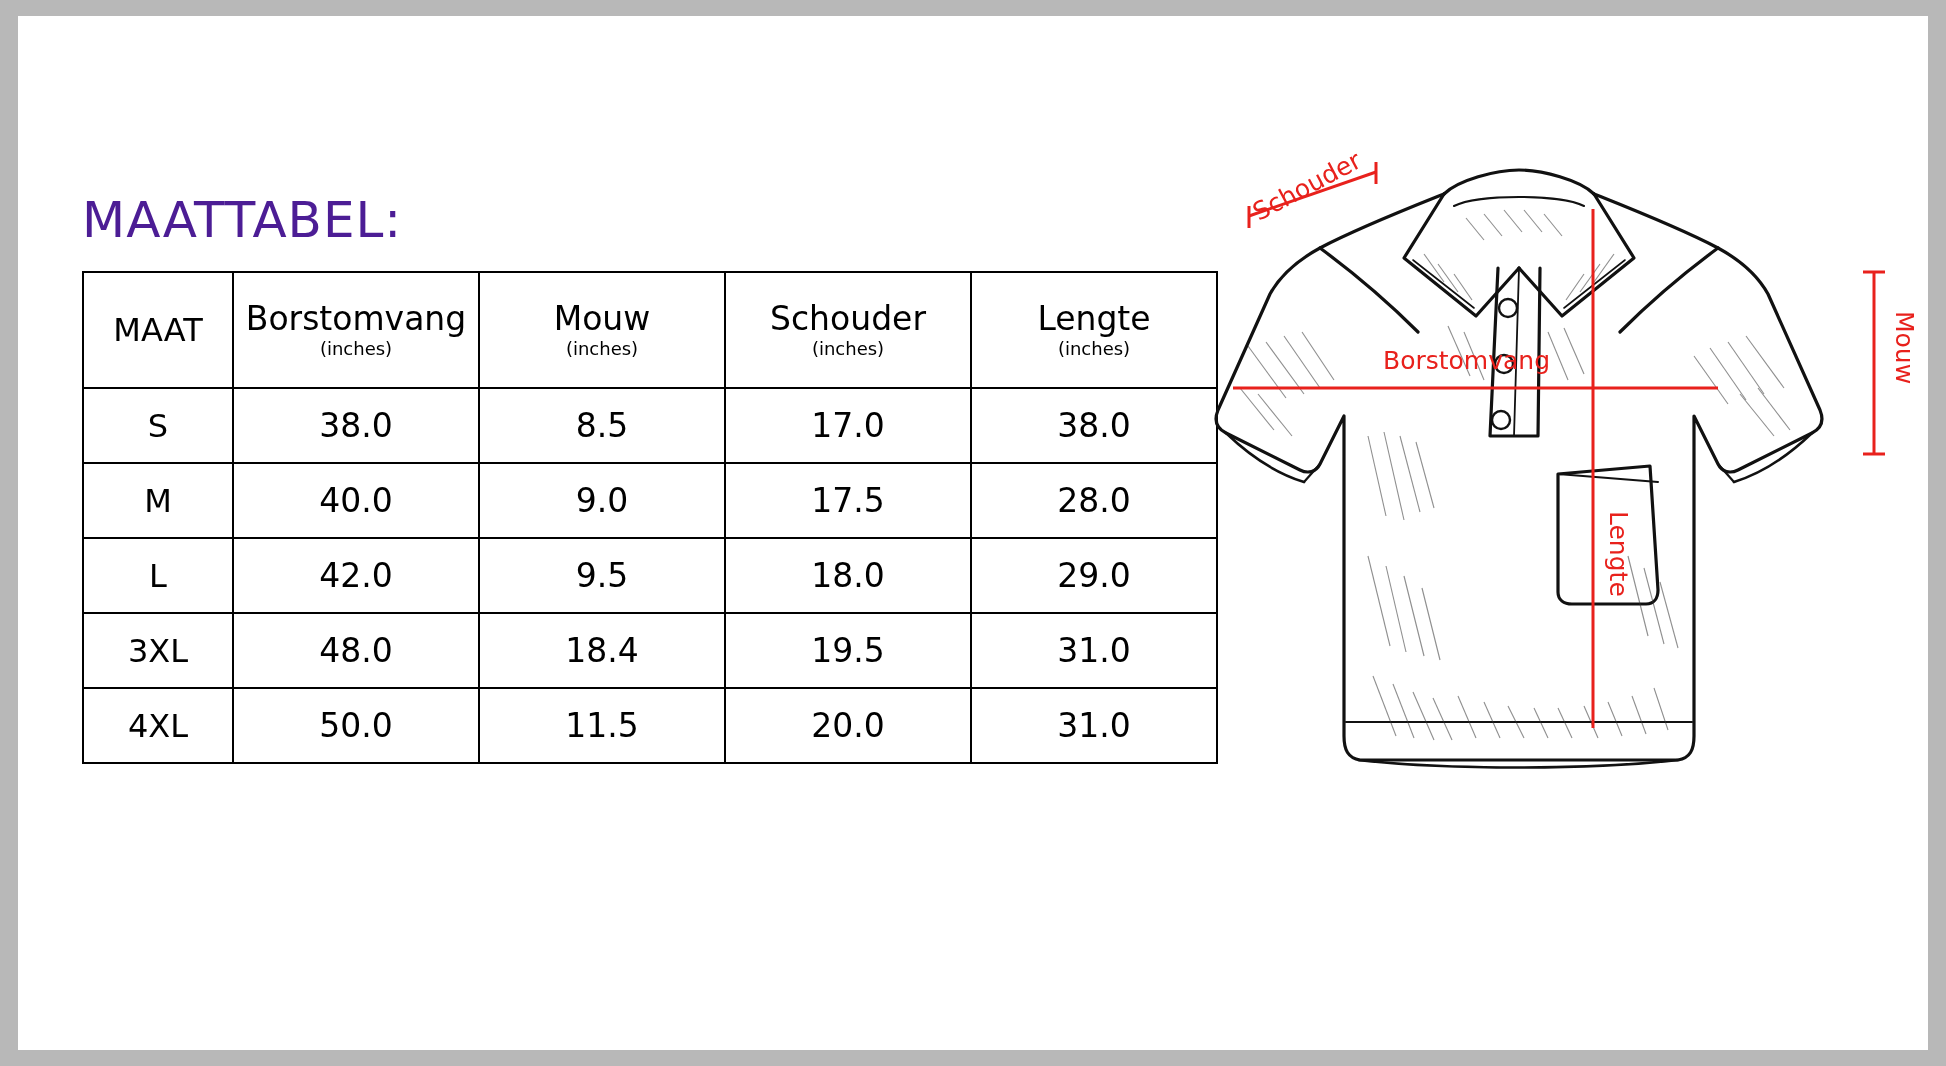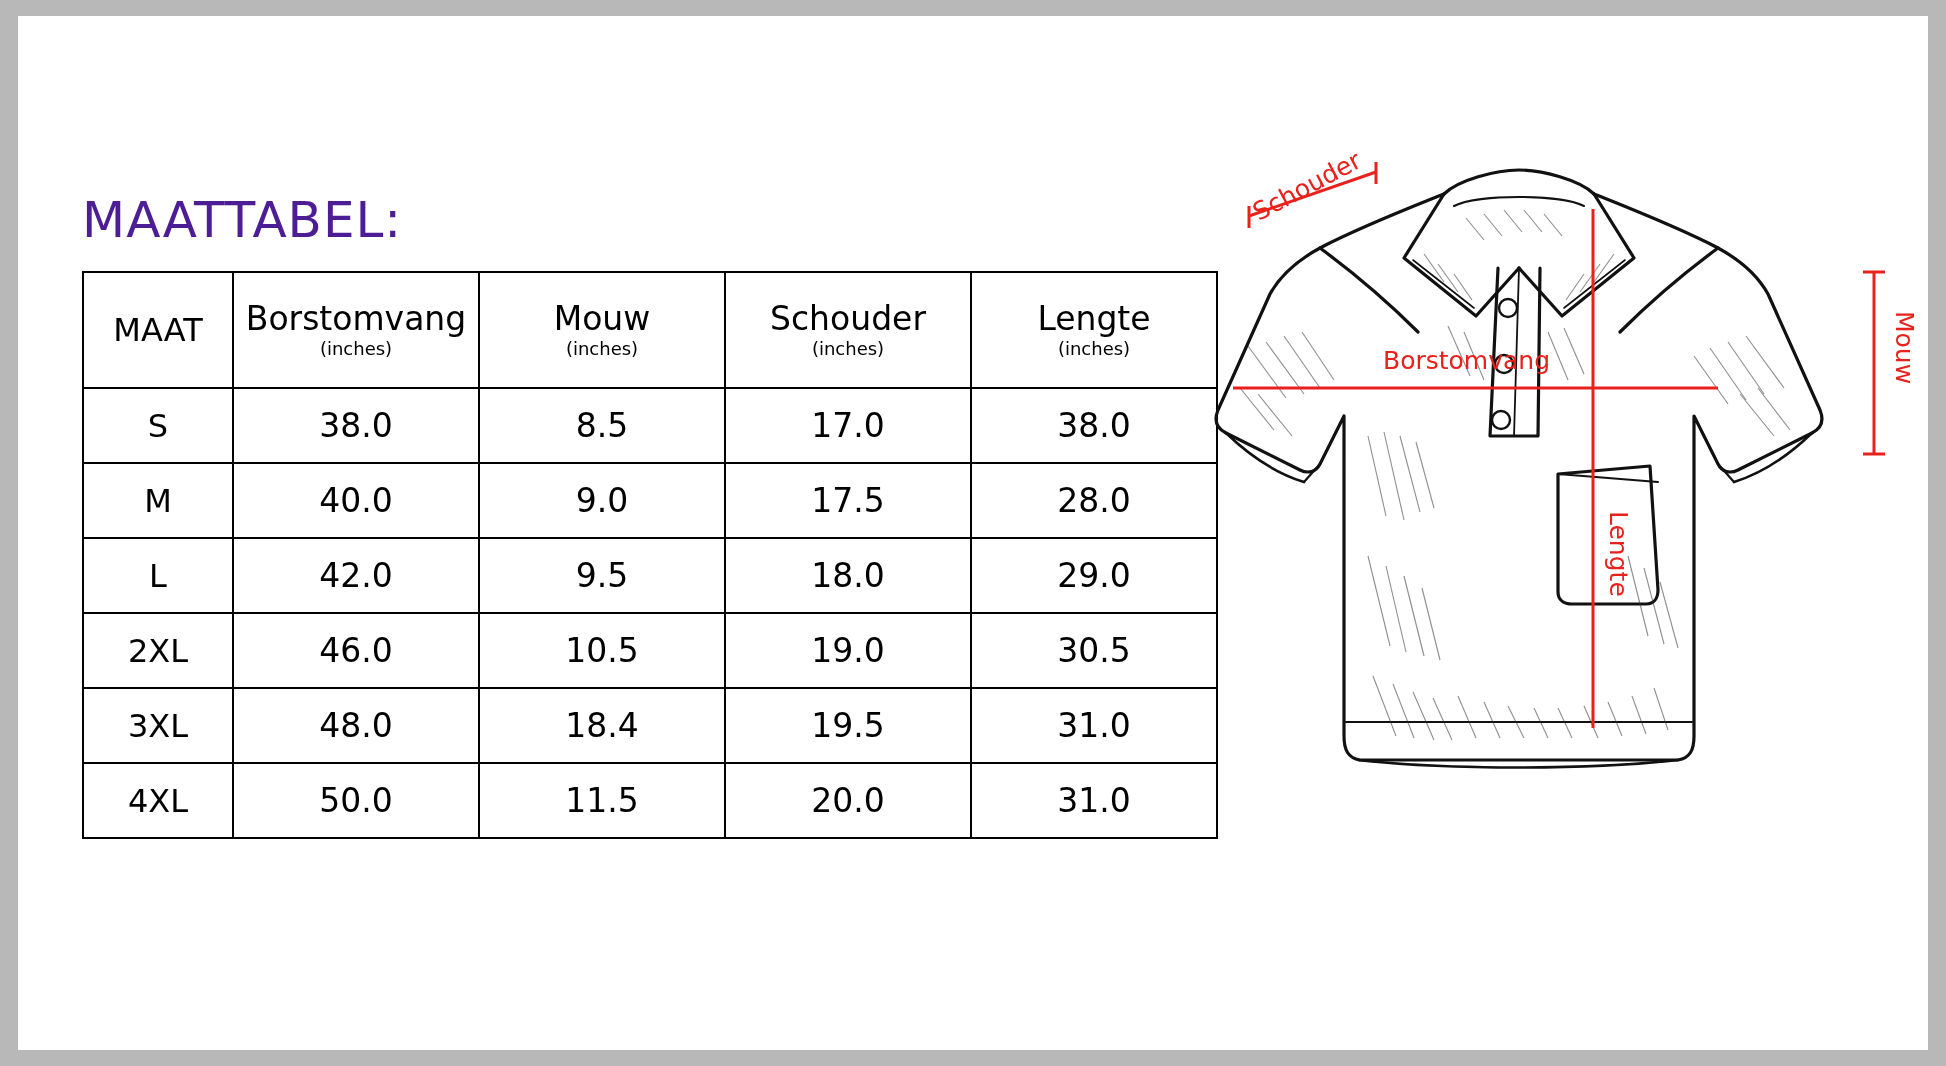--- a/index.html
+++ b/index.html
@@ -162,27 +162,20 @@
         <td>9.0</td>
         <td>17.5</td>
         <td>28.0</td>
       </tr>
       <tr>
         <td class="cell-size">L</td>
         <td>42.0</td>
         <td>9.5</td>
         <td>18.0</td>
         <td>29.0</td>
-      </tr>
-      <tr>
-        <td class="cell-size">2XL</td>
-        <td>46.0</td>
-        <td>10.5</td>
-        <td>19.0</td>
-        <td>30.5</td>
       </tr>
       <tr>
         <td class="cell-size">3XL</td>
         <td>48.0</td>
         <td>18.4</td>
         <td>19.5</td>
         <td>31.0</td>
       </tr>
       <tr>
         <td class="cell-size">4XL</td>

